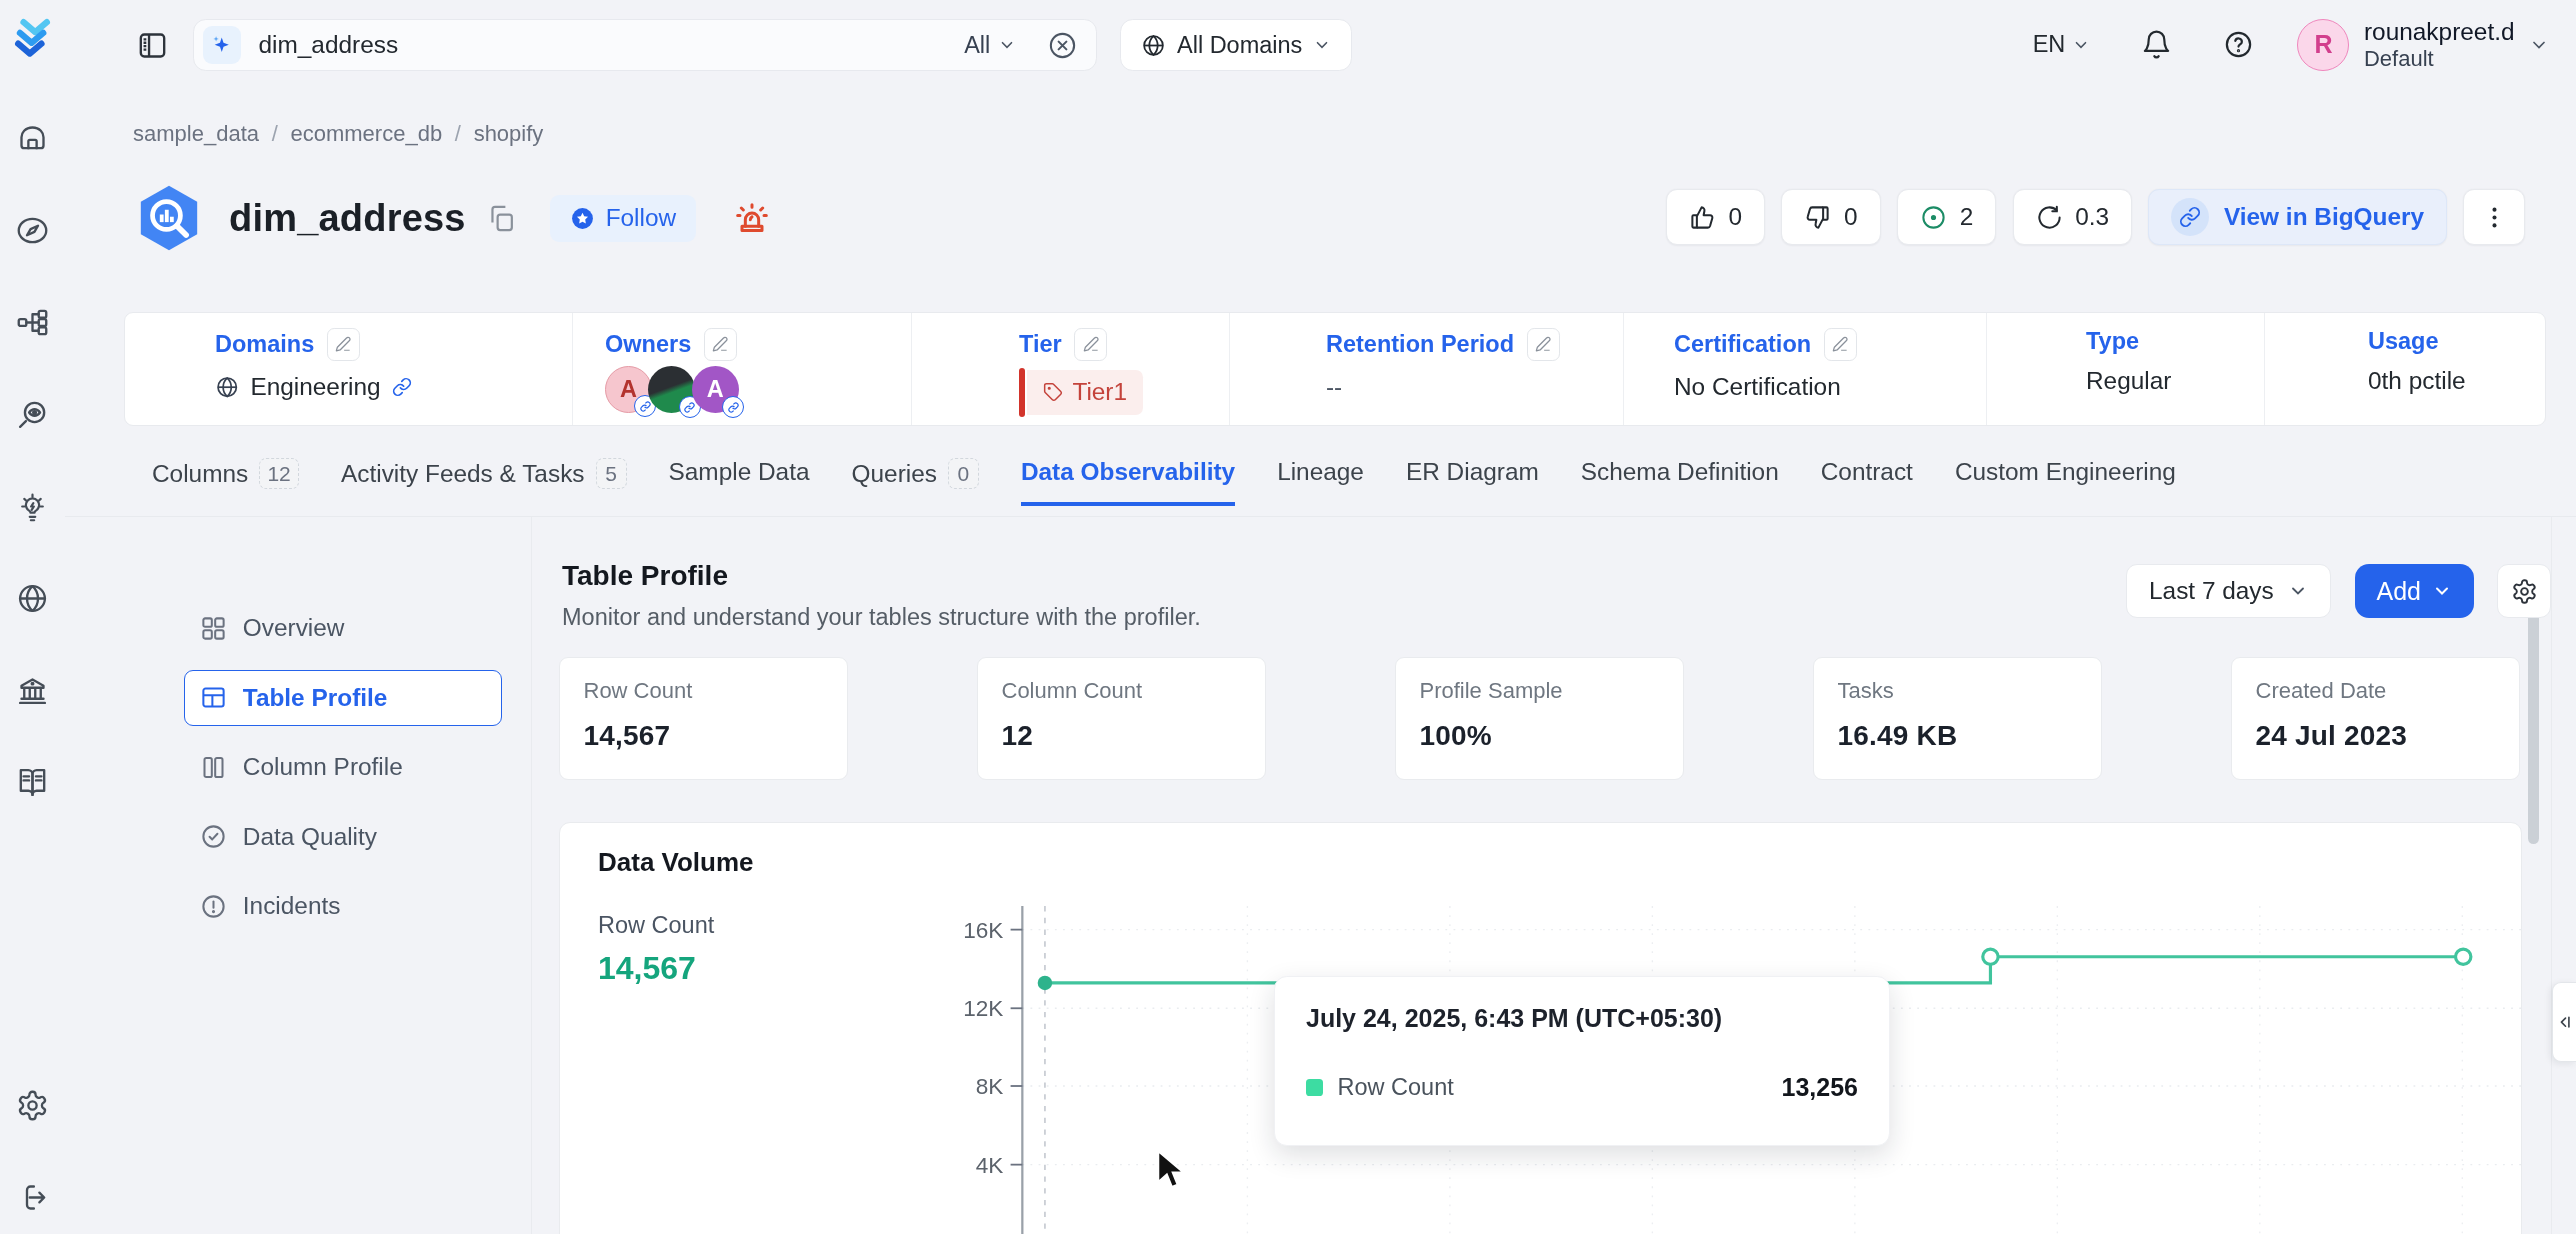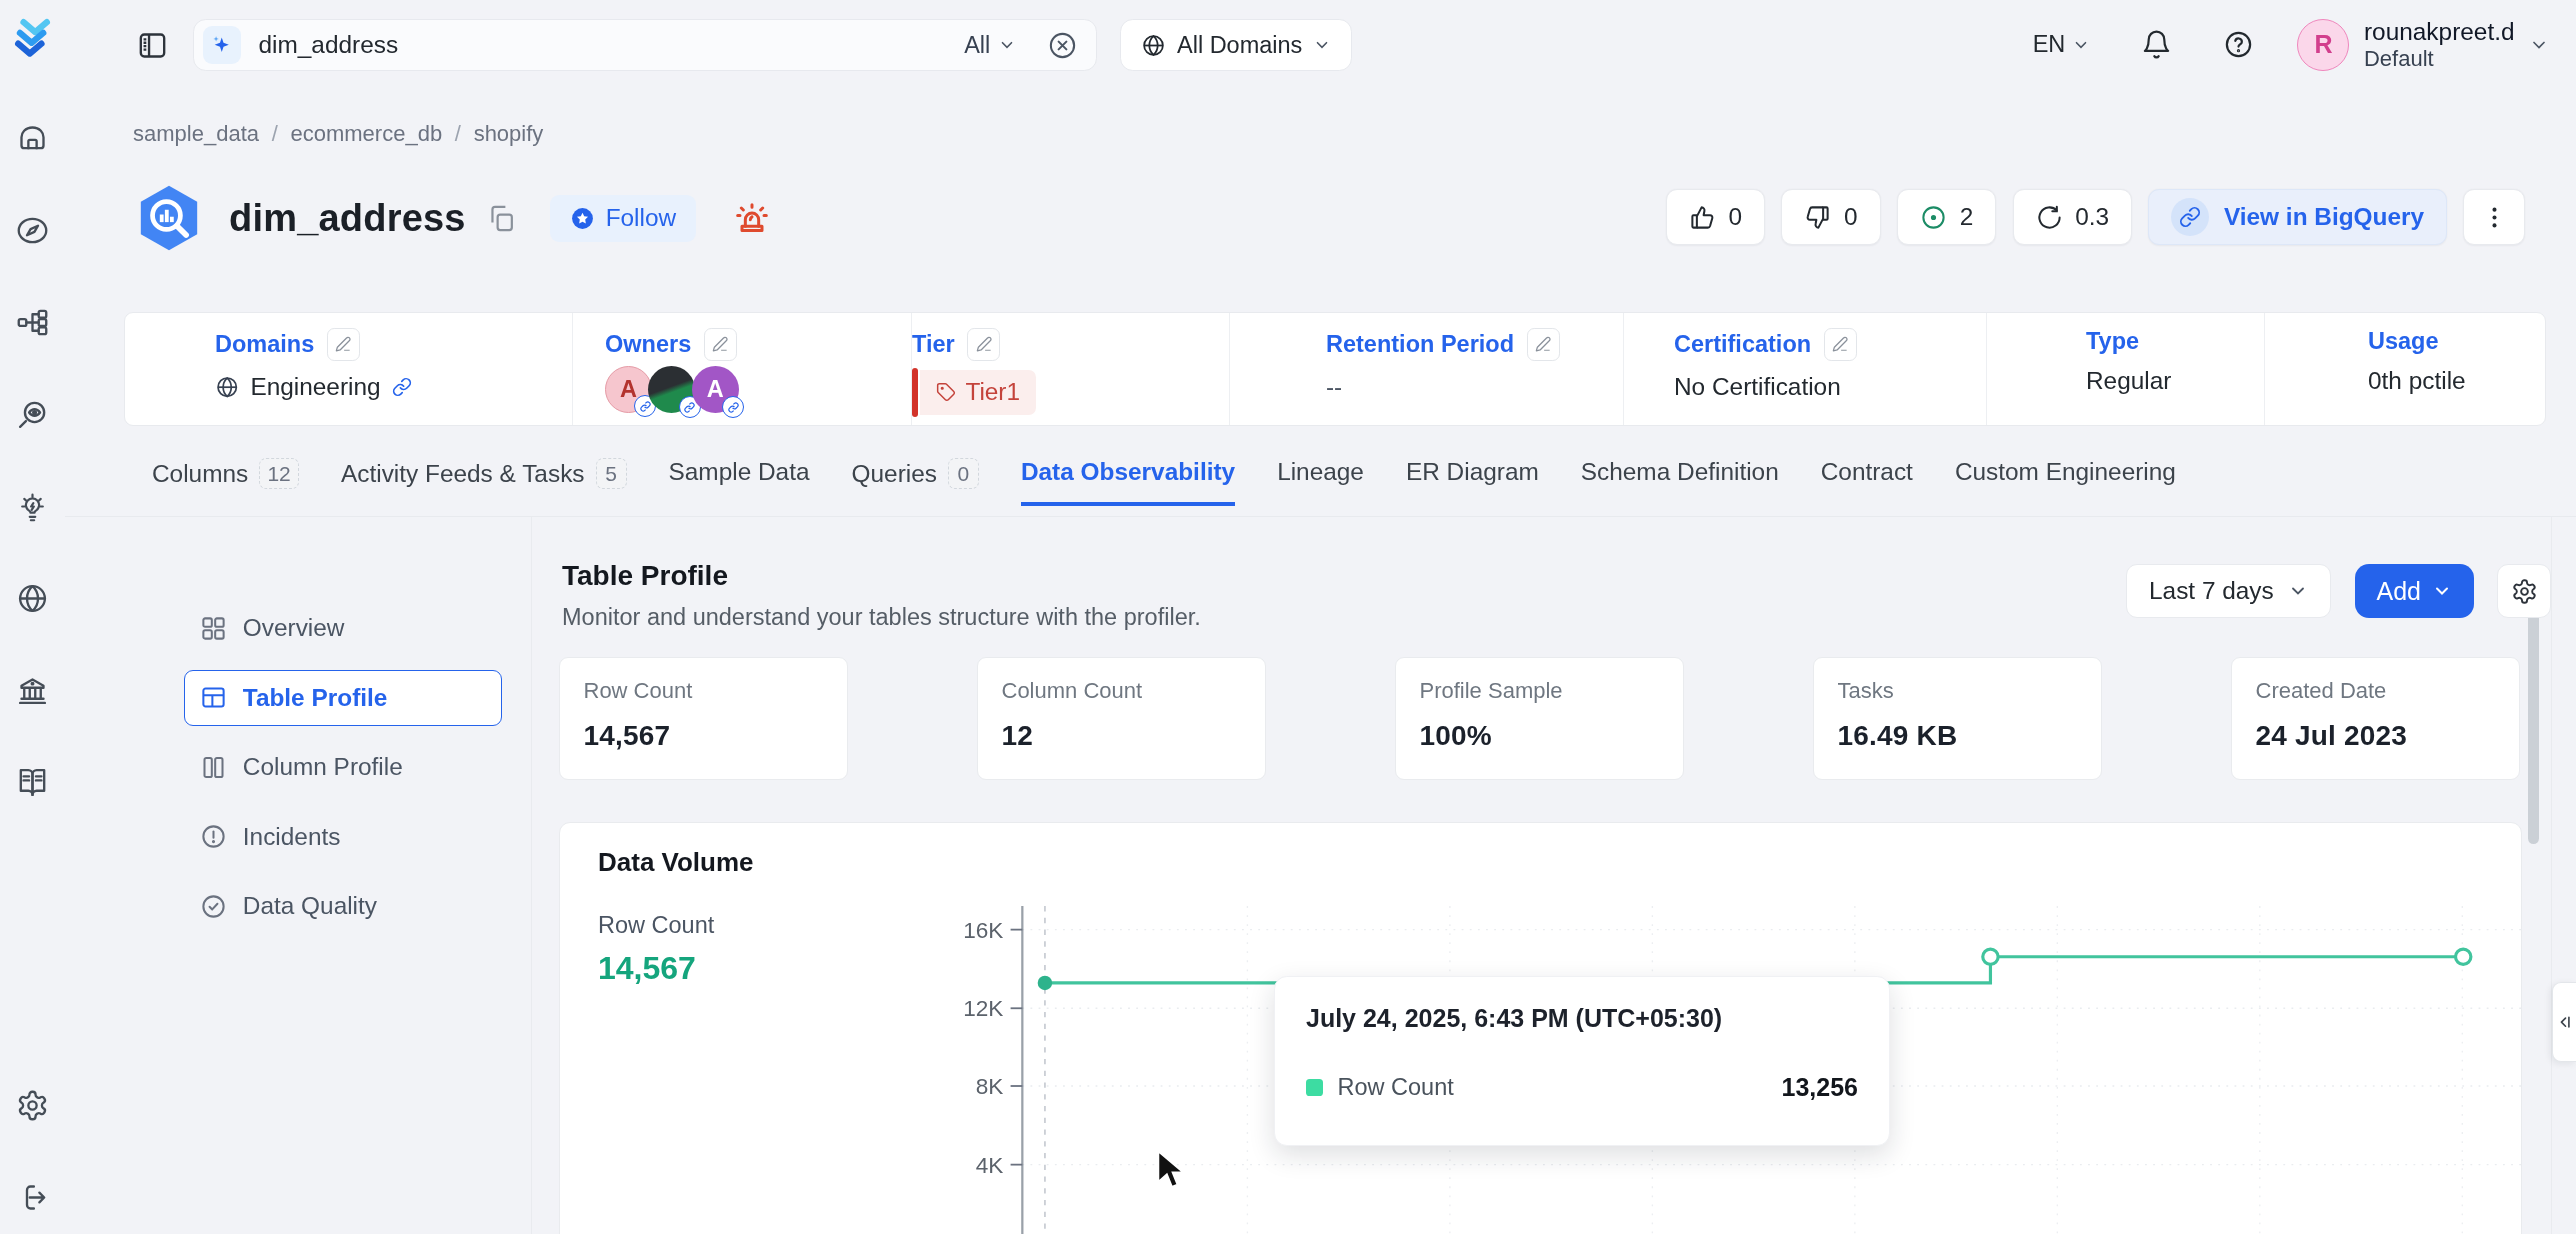--- a/index.html
+++ b/index.html
@@ -49,21 +49,21 @@
   .view-chip { width:38px; height:38px; border-radius:50%; background:#d4e3fa; display:flex; align-items:center; justify-content:center; color:#2563eb; }
   .hbtn.dots { padding:0 16.3px; }
 
   
   #meta { position:absolute; left:124px; top:312px; width:2422px; height:114px; background:#fff; border:0.9px solid #e8eaee; border-radius:9px; display:flex; }
   .mcol { padding-top:14.5px; }
   .mcol + .mcol { border-left:0.9px solid #edeff2; }
   .mlabel { display:flex; align-items:center; gap:12.7px; font-size:23.5px; color:#2563eb; font-weight:bold; }
   .edit-chip { width:33px; height:33px; border:0.9px solid #e3e6ea; border-radius:7.2px; background:#fff; color:#8a919b; display:flex; align-items:center; justify-content:center; cursor:pointer; }
   .mval { margin-top:12.7px; display:flex; align-items:center; gap:11px; font-size:24.4px; color:#23292f; }
-  .w1{width:447px; padding-left:90px;} .w2{width:339px; padding-left:32px;} .w3{width:318px; }
+  .w1{width:447px; padding-left:90px;} .w2{width:339px; padding-left:32px;} .w3{width:318px; padding-left:107px;}
   .w4{width:394px; padding-left:96px;} .w5{width:363px; padding-left:50px;} .w6{width:278px; padding-left:99px;} .w7{flex:1; padding-left:103px;}
   .avstack { display:flex; margin-top:5.4px; }
   .av { width:47px; height:47px; border-radius:50%; display:flex; align-items:center; justify-content:center; font-size:23.5px; font-weight:bold; position:relative; margin-right:-3.6px; }
   .av.p1 { background:#f6c6ce; color:#b3332e; border:0.9px solid #e59aa5; }
   .av.p2 { background:linear-gradient(160deg,#2b2f33 45%,#1f8a4c 55%); }
   .av.p3 { background:#a256c6; color:#fff; }
   .av .badge { position:absolute; right:-5.4px; bottom:-5.4px; width:22px; height:22px; background:#fff; border:0.9px solid #2563eb; border-radius:50%; color:#2563eb; display:flex; align-items:center; justify-content:center; }
   .tier-row { display:flex; align-items:center; margin-top:7.2px; }
   .tier-bar { width:6.3px; height:49px; background:#d2342b; border-radius:3.6px; }
   .tier-pill { margin-left:1.8px; height:45px; background:#fbeeed; border-radius:0 7.2px 7.2px 0; display:flex; align-items:center; gap:9px; padding:0 16.3px; color:#c4433b; font-size:24.4px; }
@@ -564,36 +564,36 @@
       <span class="sic">
           <svg class="ic" width="27" height="27" viewBox="0 0 24 24" fill="none" stroke="currentColor" stroke-width="1.8">
             <rect x="4" y="3.5" width="6.5" height="17" rx="1.5"></rect>
             <rect x="13.5" y="3.5" width="6.5" height="17" rx="1.5"></rect>
           </svg>
         </span>
       <span>Column Profile</span>
     </div>
     <div class="snav">
       <span class="sic">
+          <svg class="ic" width="27" height="27" viewBox="0 0 24 24" fill="none" stroke="currentColor" stroke-width="1.8" stroke-linecap="round" stroke-linejoin="round">
+            <circle cx="12" cy="12" r="9"></circle>
+            <path d="M8.5 12.2l2.4 2.4 4.6-5"></path>
+          </svg>
+        </span>
+      <span>Data Quality</span>
+    </div>
+    <div class="snav">
+      <span class="sic">
           <svg class="ic" width="27" height="27" viewBox="0 0 24 24" fill="none" stroke="currentColor" stroke-width="1.8" stroke-linecap="round">
             <circle cx="12" cy="12" r="9"></circle>
             <path d="M12 7.5v5.5"></path>
             <circle cx="12" cy="16.5" r=".5" fill="currentColor"></circle>
           </svg>
         </span>
       <span>Incidents</span>
-    </div>
-    <div class="snav">
-      <span class="sic">
-          <svg class="ic" width="27" height="27" viewBox="0 0 24 24" fill="none" stroke="currentColor" stroke-width="1.8" stroke-linecap="round" stroke-linejoin="round">
-            <circle cx="12" cy="12" r="9"></circle>
-            <path d="M8.5 12.2l2.4 2.4 4.6-5"></path>
-          </svg>
-        </span>
-      <span>Data Quality</span>
     </div>
   </div>
 
   <div id="ptitle">Table Profile</div>
   <div id="psub">Monitor and understand your tables structure with the profiler.</div>
   <div id="pctrl">
     <div class="range-pill">
       <span>Last 7 days</span>
       <svg class="ic" width="20" height="20" viewBox="0 0 24 24" fill="none" stroke="#4b5563" stroke-width="2.2" stroke-linecap="round">
           <path d="M6 9l6 6 6-6"></path>

